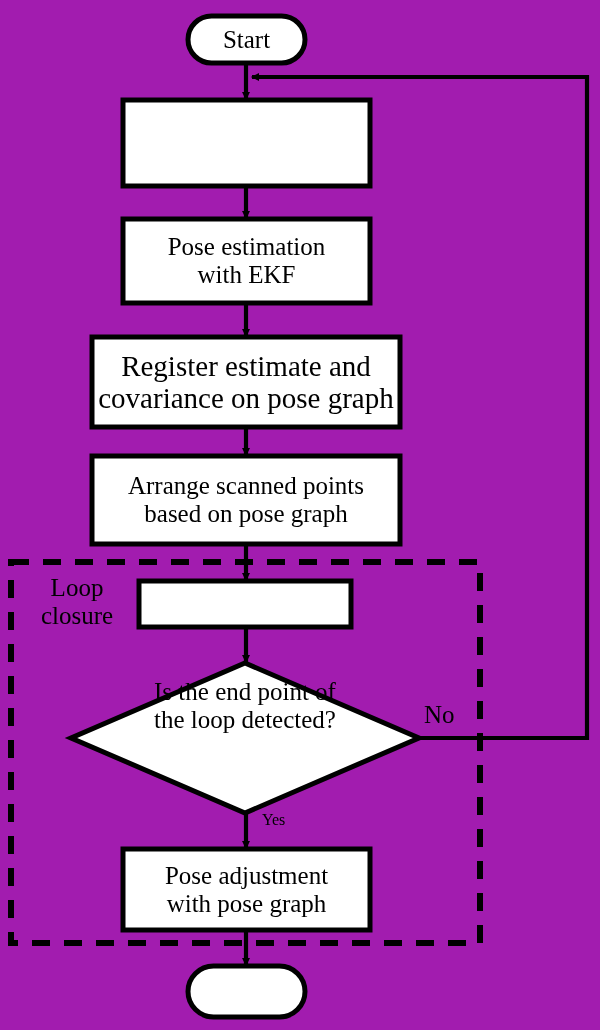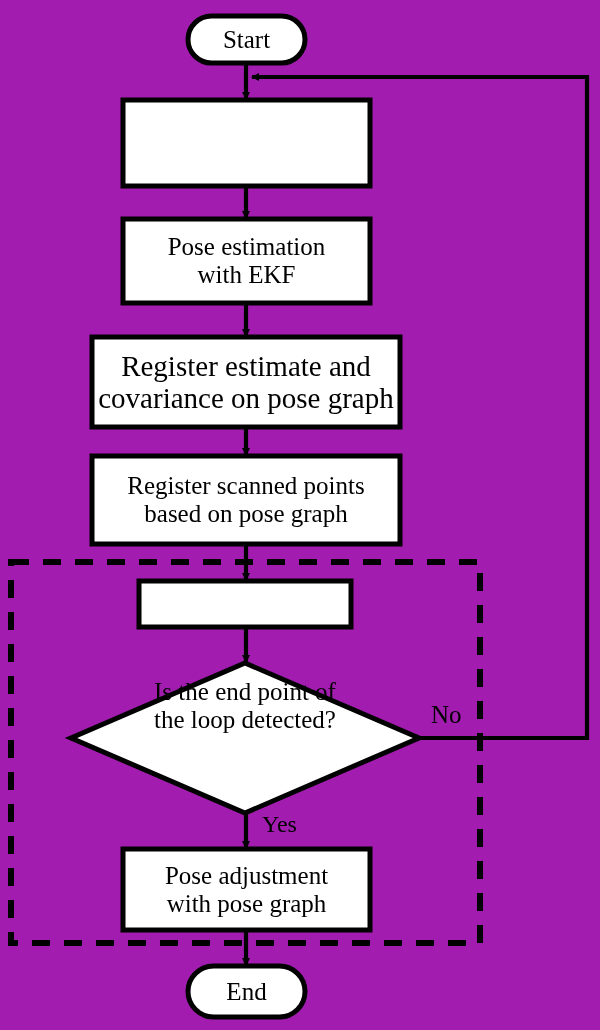--- a/index.html
+++ b/index.html
@@ -107,30 +107,31 @@
 
   <div class="node-label" style="left:188px; top:16px; width:117px; height:47px; font-size:25px;">Start</div>
 
 
   <div class="node-label" style="left:123px; top:219px; width:247px; height:84px; font-size:25px;">Pose estimation
 with EKF</div>
 
   <div class="node-label" style="left:92px; top:337px; width:308px; height:90px; font-size:29px;">Register estimate and
 covariance on pose graph</div>
 
-  <div class="node-label" style="left:92px; top:456px; width:308px; height:88px; font-size:25px;">Register scanned points
+  <div class="node-label" style="left:92px; top:456px; width:308px; height:88px; font-size:25px;">Arrange scanned points
 based on pose graph</div>
 
 
   <div class="node-label" style="left:95px; top:668px; width:300px; height:76px; font-size:25px;">Is the end point of
 the loop detected?</div>
 
   <div class="node-label" style="left:123px; top:849px; width:247px; height:81px; font-size:25px;">Pose adjustment
 with pose graph</div>
 
-  <div class="node-label" style="left:188px; top:966px; width:117px; height:51px; font-size:25px;">End</div>
 
-  <div class="edge-label" style="left:424px; top:702px; font-size:25px;margin-left:7px;">No</div>
+  <div class="edge-label" style="left:424px; top:702px; font-size:25px;">No</div>
 
-  <div class="edge-label" style="left:262px; top:812px; font-size:24px;text-align:right;">Yes</div>
+  <div class="edge-label" style="left:262px; top:812px; font-size:16px;text-align:right;">Yes</div>
 
+  <div class="group-label" style="left:22px; top:574px; width:110px; font-size:25px;">Loop
+closure</div>
 
 </div>
 
 </body></html>

